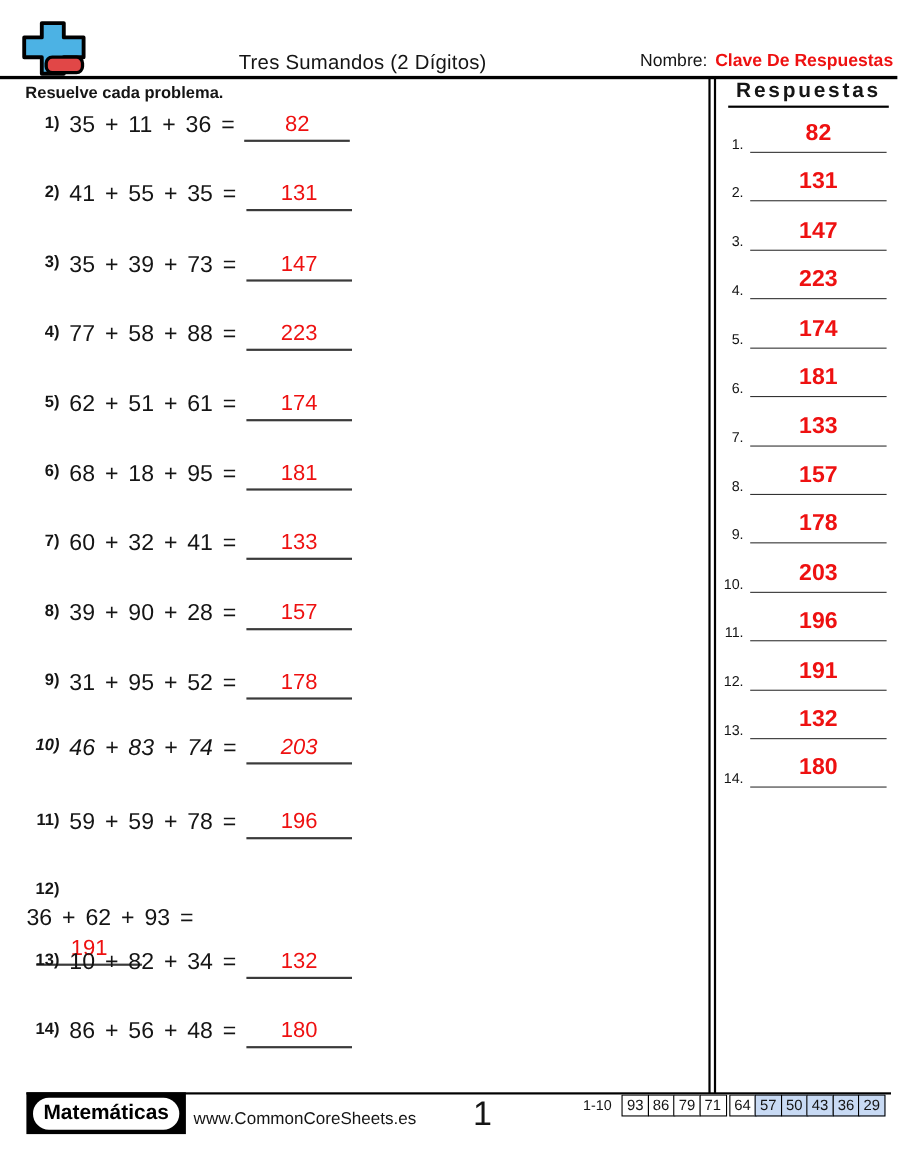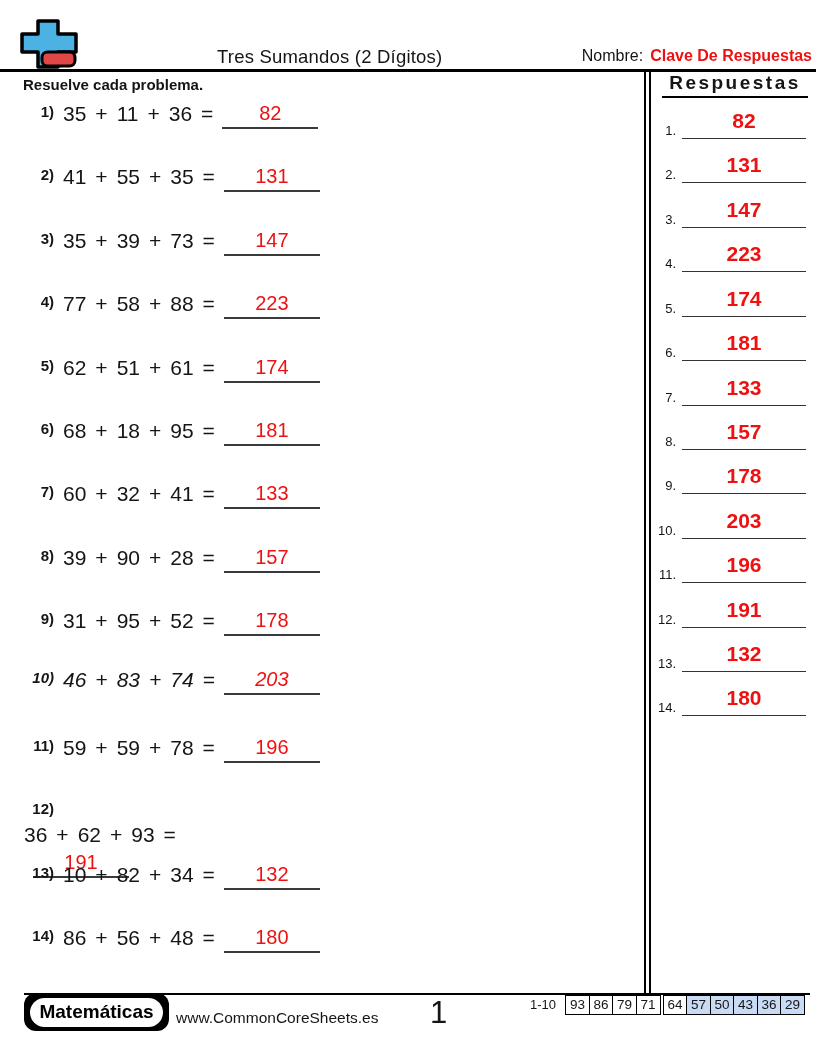--- a/index.html
+++ b/index.html
@@ -32,21 +32,21 @@
     font-size:19px; letter-spacing:2.5px; padding-bottom:2px; border-bottom:2.5px solid #000; }
   .ans-item { position:absolute; left:0; right:0; height:34px; }
   .ans-num { position:absolute; left:0; bottom:1px; width:24px; text-align:right; font-size:13px; }
   .ans-line { position:absolute; left:30px; right:10px; bottom:0; height:34px;
     border-bottom:1.5px solid #333; text-align:center; font-weight:bold;
     font-size:21px; line-height:31px; color:var(--red); }
 
   
   #footer-rule { position:absolute; left:24px; top:993px; width:786px; height:2px; background:#000; }
   #brand-box { position:absolute; left:24px; top:993px; width:145px; height:38px; background:#000;
-    display:flex; align-items:center; justify-content:center;border-radius:12px; }
+    display:flex; align-items:center; justify-content:center; }
   #brand-pill { background:#fff; border-radius:16px; padding:3px 9px 4px;
     font-weight:bold; font-size:19px; color:#000; }
   #website { position:absolute; left:176px; top:1009px; font-size:15.5px; }
   #page-num { position:absolute; left:430px; top:995px; font-size:31px; }
   #score-grid { position:absolute; left:530px; top:995px; }
   .score-row { display:flex; align-items:flex-start; }
   .score-row + .score-row { margin-top:-1.5px; }
   .score-label { width:35px; text-align:left; padding-right:5px; font-size:13px; line-height:20px; }
   .score-cells { display:flex; }
   .score-cell { width:25px; height:20px; border:1.5px solid #000; background:#fff;

